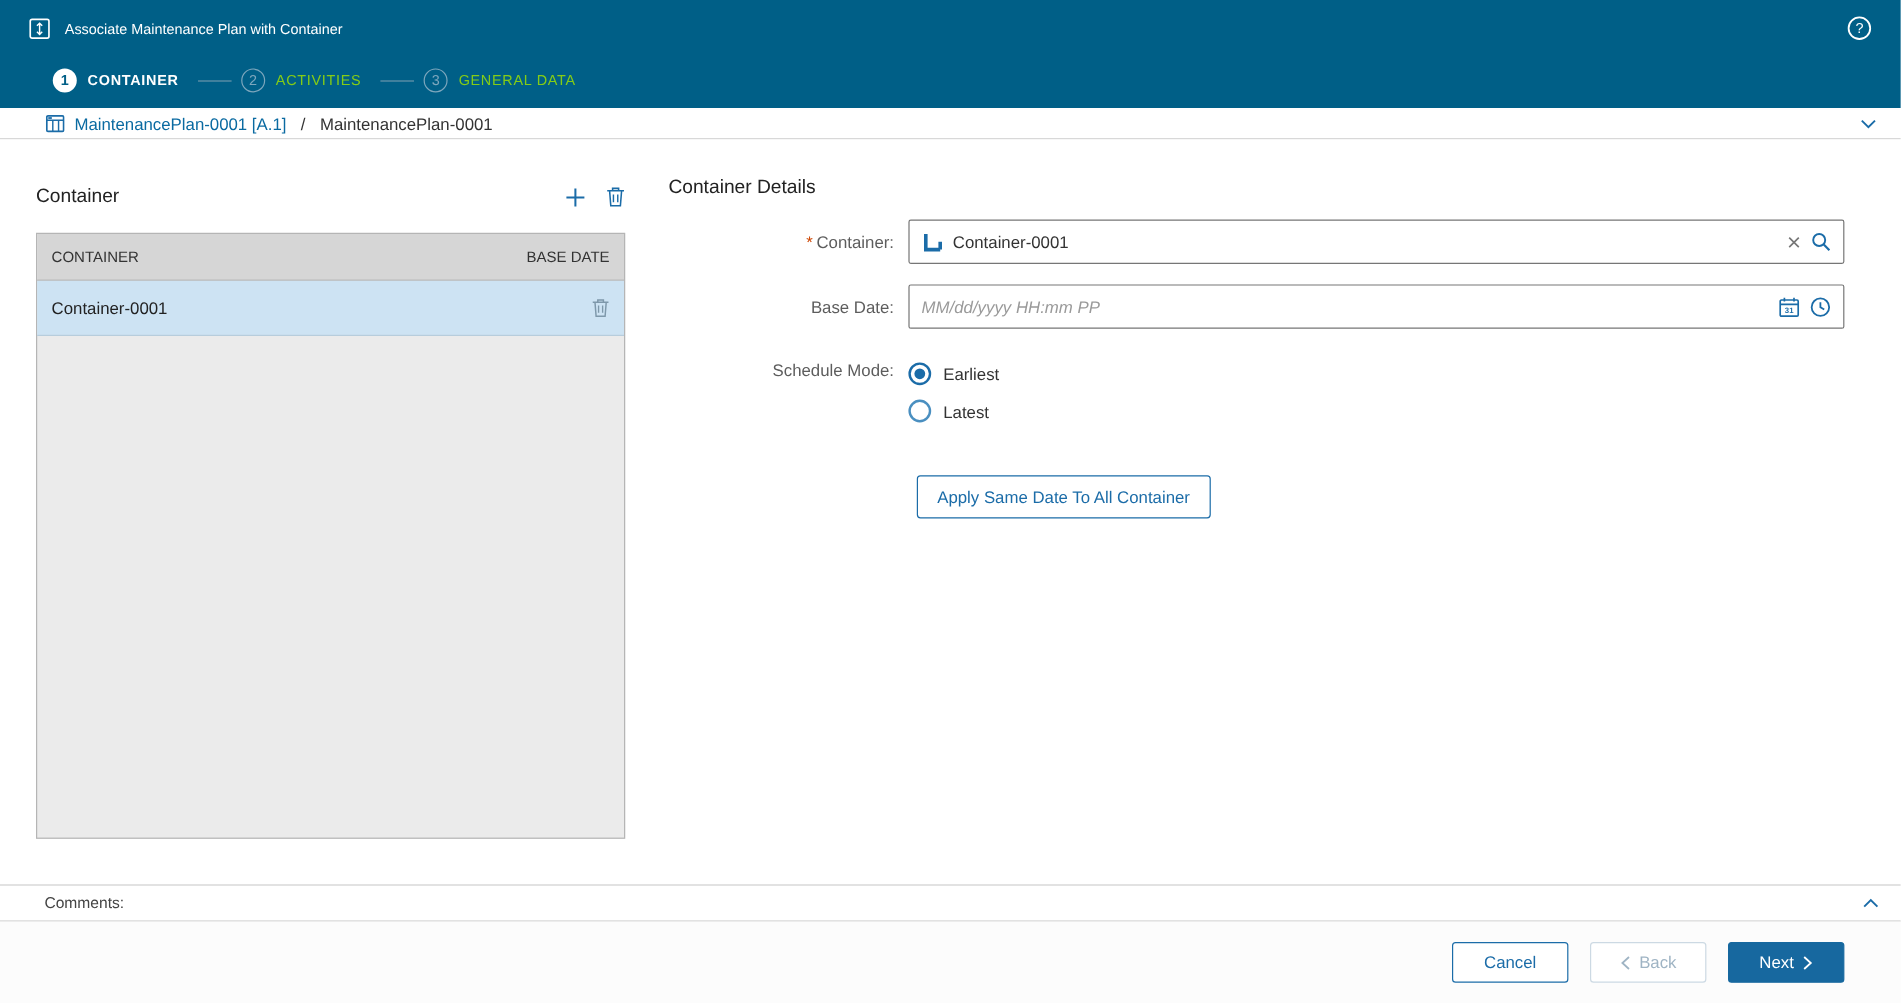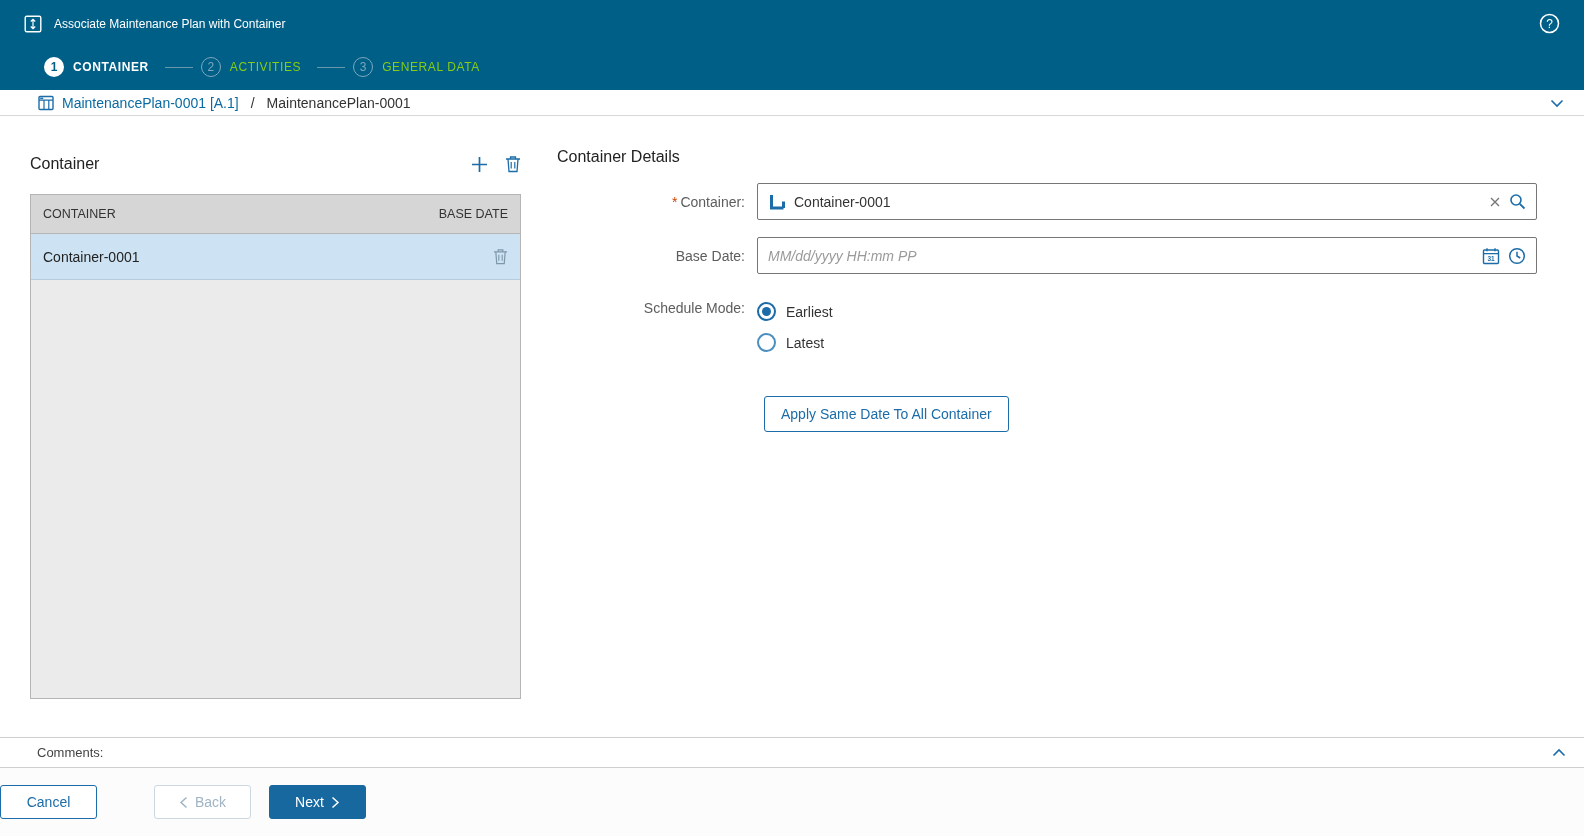--- a/index.html
+++ b/index.html
@@ -115,30 +115,30 @@
     border-top: 1px solid #cfcfcf; border-bottom: 1px solid #cfcfcf;
     display: flex; align-items: center; padding: 0 16px 0 37px;
     font-size: 13px; color: #444; background: #fff;
   }
   .comments-toggle { margin-left: auto; background: none; border: none; cursor: pointer; display: flex; }
 
   
   .footer {
     position: absolute; bottom: 0; left: 0; right: 0; height: 68px;
     background: #fcfcfc;
-    display: flex; align-items: center; 
+    display: flex; align-items: center; justify-content: flex-end;
     padding-right: 47px; gap: 18px;
   }
   .btn {
     min-width: 97px; height: 34px; border-radius: 3px; font-size: 14px;
     display: inline-flex; align-items: center; justify-content: center; gap: 7px;
     cursor: pointer; font-family: "Liberation Sans", sans-serif;
   }
   .btn-cancel { background: #fff; border: 1px solid #1b6ca8; color: #1b6ca8; }
-  .btn-back   { background: #fff; border: 1px solid #ccd9e3; color: #9fb4c4; margin-left: 39px; }
+  .btn-back   { background: #fff; border: 1px solid #ccd9e3; color: #9fb4c4; }
   .btn-next   { background: #17689f; border: 1px solid #17689f; color: #fff; }
 
   svg { display: block; }
 </style>
 </head>
 <body>
 
 <div class="app-header">
   <div class="header-top">
     <span>

